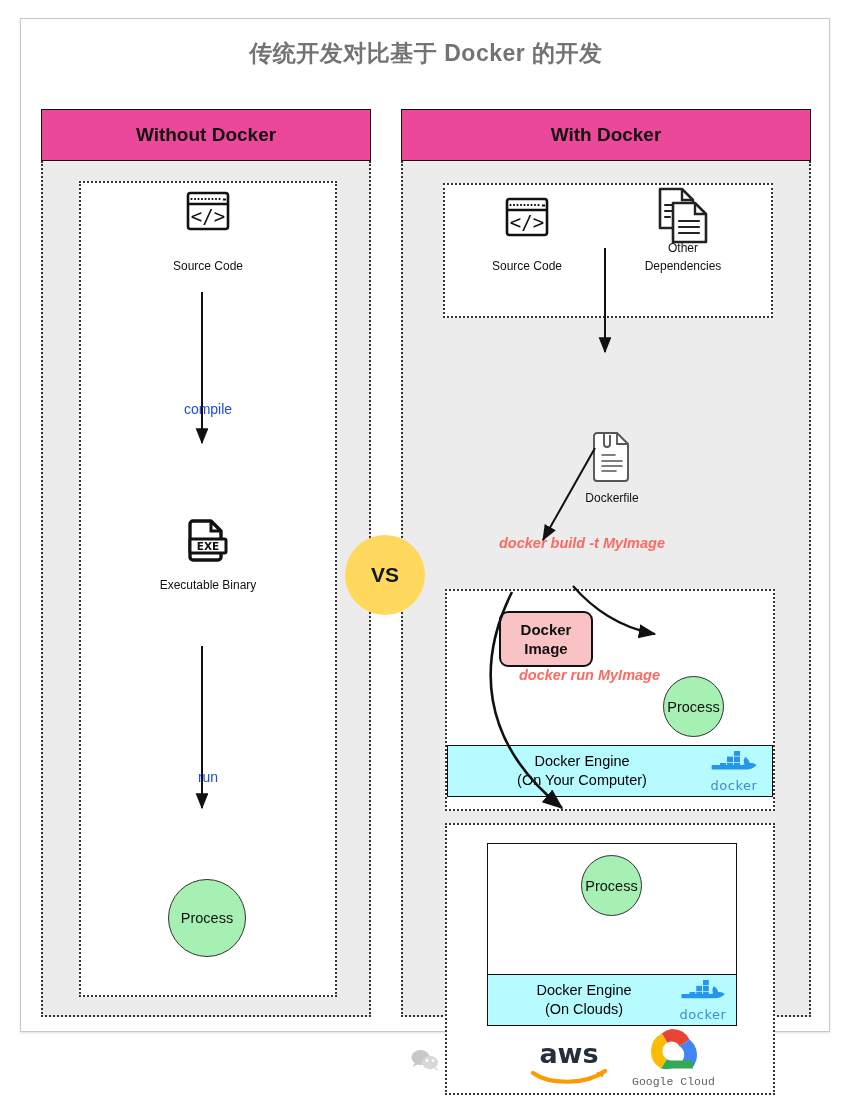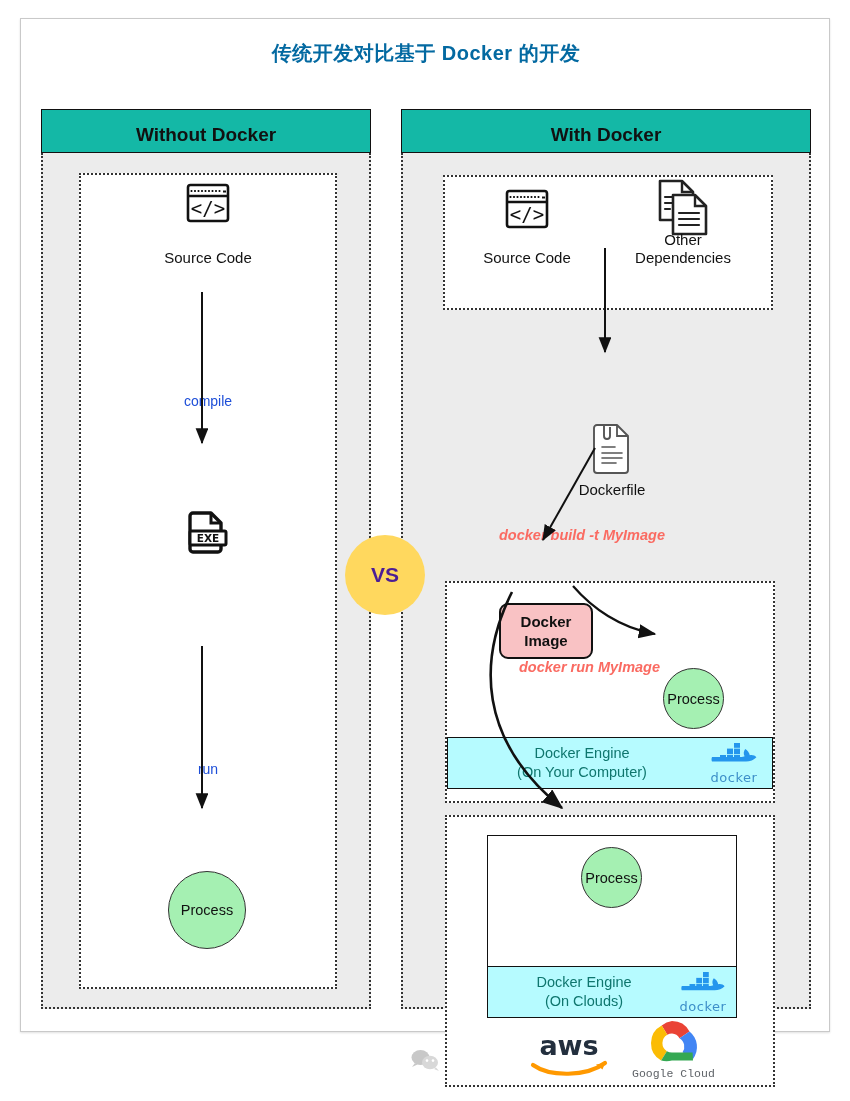--- a/index.html
+++ b/index.html
@@ -28,23 +28,23 @@
   
   .title-row {
     position: absolute;
     left: 0; top: 14px;
     width: 810px; height: 46px;
   }
   .main-title {
     position: absolute;
     left: 0; top: 0; width: 810px;
     text-align: center;
-    font-size: 20px;
+    font-size: 23px;
     font-weight: bold;
-    color: #0369a1;
+    color: #737373;
     letter-spacing: .5px;
     line-height: 40px;
   }
   .wechat-badge {
     position: absolute;
     left: 604px; top: 14px;
     height: 32px;
     display: flex; align-items: center;
     gap: 8px;
     padding: 0 12px 0 8px;
@@ -55,28 +55,28 @@
   .badge-label {
     font-size: 13px;
     color: #4a4a4a;
     white-space: nowrap;
   }
   .wechat-mini-icon { width: 17px; height: 20px; display:block; }
 
   
   .col { position: absolute; }
   .col-head {
-    background: #14b8a6;
+    background: #ec4899;
     border: 1.6px solid #111;
     text-align: center;
     font-size: 19px;
     font-weight: bold;
     color: #111;
     line-height: 50px;
-    height: 44px;
+    height: 52px;
   }
   .col-body {
     background: #ececec;
     border: 2px dotted #333;
     border-top: none;
     position: relative;
   }
 
   #col-left  { left: 20px;  top: 90px; width: 330px; }
   #col-right { left: 380px; top: 90px; width: 410px; }
@@ -87,21 +87,21 @@
   .dotted-box {
     position: absolute;
     border: 2px dotted #333;
     background: #ffffff;
   }
 
   
   .nlabel {
     position: absolute;
     text-align: center;
-    font-size: 15px;
+    font-size: 12px;
     color: #111;
     line-height: 18px;
     white-space: nowrap;
   }
   .nlabel.two { white-space: normal; }
 
   .edge-label {
     position: absolute;
     font-size: 14px;
     color: #1d4ed8;
@@ -142,21 +142,21 @@
 
   
   .engine-bar {
     position: absolute;
     background: #b6fbff;
     border: 1.6px solid #111;
     display: flex; align-items: center; justify-content: center;
   }
   .engine-text {
     text-align: center;
-    font-size: 14.5px; color: #0f766e; line-height: 19px;
+    font-size: 14.5px; color: #000000; line-height: 19px;
   }
   .docker-logo { position: absolute; }
   .docker-word {
     font-size: 13px; color: #3d8fc9; letter-spacing: .5px;
     font-family: "DejaVu Sans", sans-serif;
   }
 
   .white-box {
     position: absolute;
     background: #ffffff;
@@ -164,21 +164,21 @@
   }
 
   
   .vs-badge {
     position: absolute;
     left: 345px; top: 535px;
     width: 80px; height: 80px;
     border-radius: 50%;
     background: #ffd85e;
     display: flex; align-items: center; justify-content: center;
-    font-size: 21px; font-weight: bold; color: #4c1d95;
+    font-size: 21px; font-weight: bold; color: #0f172a;
     z-index: 40;
   }
 
   
   .ovl {
     position: absolute; left: 0; top: 0;
     width: 850px; height: 1101px;
     pointer-events: none;
     z-index: 20;
   }
@@ -245,20 +245,21 @@
         <div class="edge-label" style="left:115px; top:240px; width:100px;">compile</div>
 
         <div style="position:absolute; left:142px; top:356px;">
           <svg width="46" height="48" viewBox="0 0 46 48">
             <path d="M8 4 h18 l10 10 v26 a3 3 0 0 1 -3 3 h-25 a3 3 0 0 1 -3 -3 v-33 a3 3 0 0 1 3 -3 z" fill="#fff" stroke="#111" stroke-width="3.4" stroke-linejoin="round"></path>
             <path d="M26 4 v10 h10" fill="none" stroke="#111" stroke-width="3"></path>
             <rect x="5" y="22" width="36" height="14" rx="1.5" fill="#fff" stroke="#111" stroke-width="3"></rect>
             <text x="23" y="33.3" font-size="10.5" font-weight="bold" font-family="DejaVu Sans, sans-serif" text-anchor="middle" fill="#111">EXE</text>
           </svg>
         </div>
+        <div class="nlabel" style="left:40px; top:415px; width:250px;">Executable Binary</div>
 
         <div class="edge-label" style="left:115px; top:608px; width:100px;">run</div>
 
         <div class="proc" style="left:125px; top:718px; width:78px; height:78px;">Process</div>
       </div>
     </div>
 
     <div class="col" id="col-right">
       <div class="col-head">With Docker</div>
       <div class="col-body">

